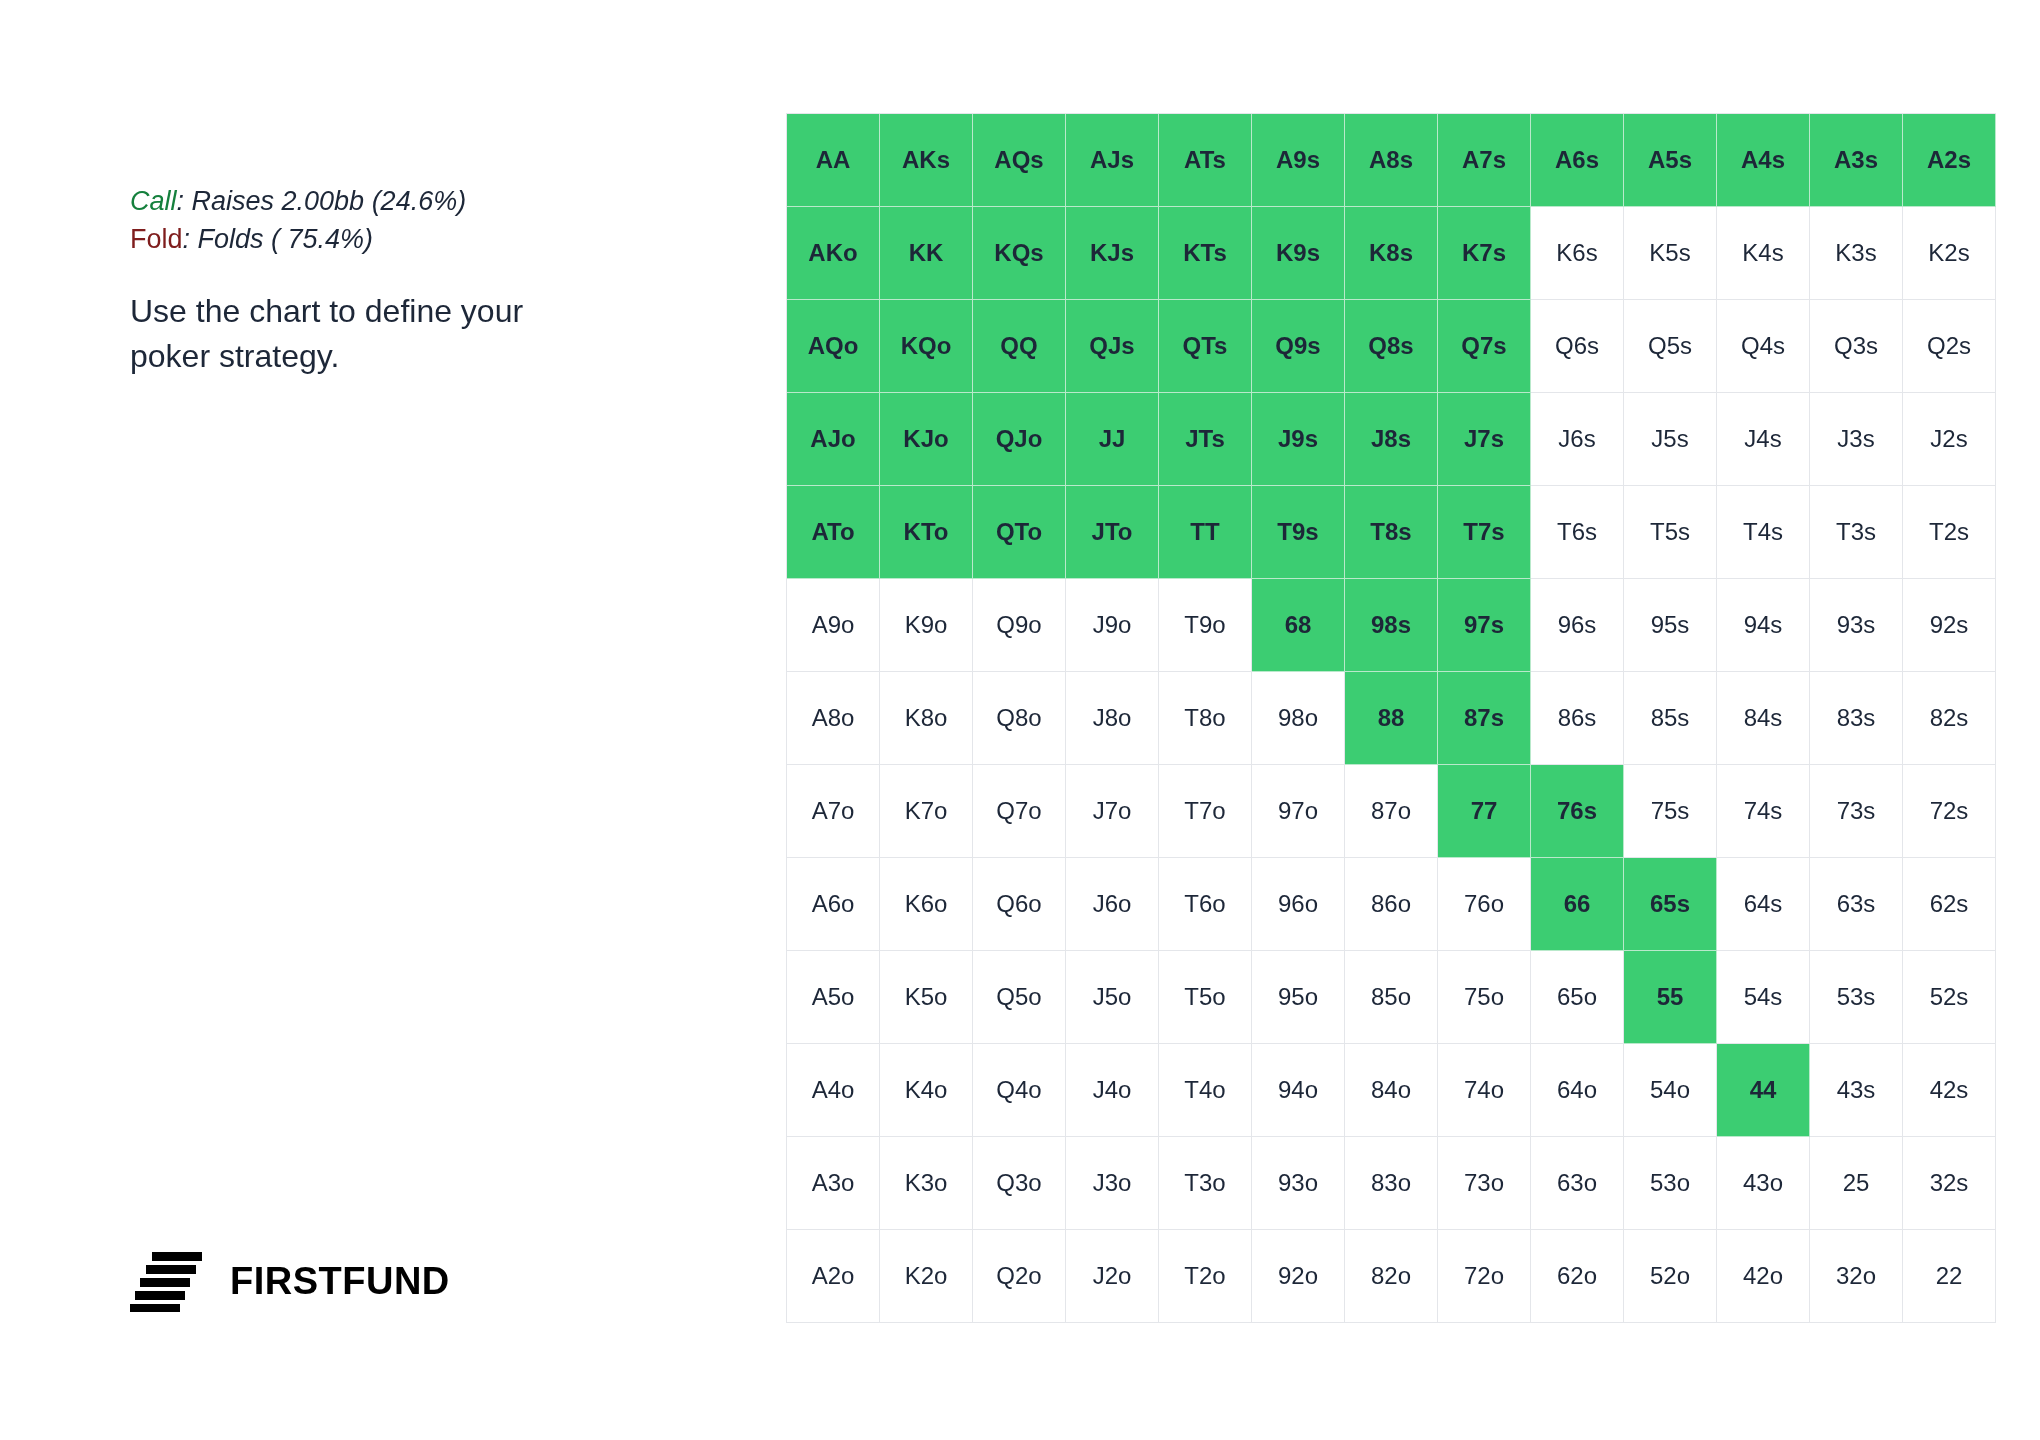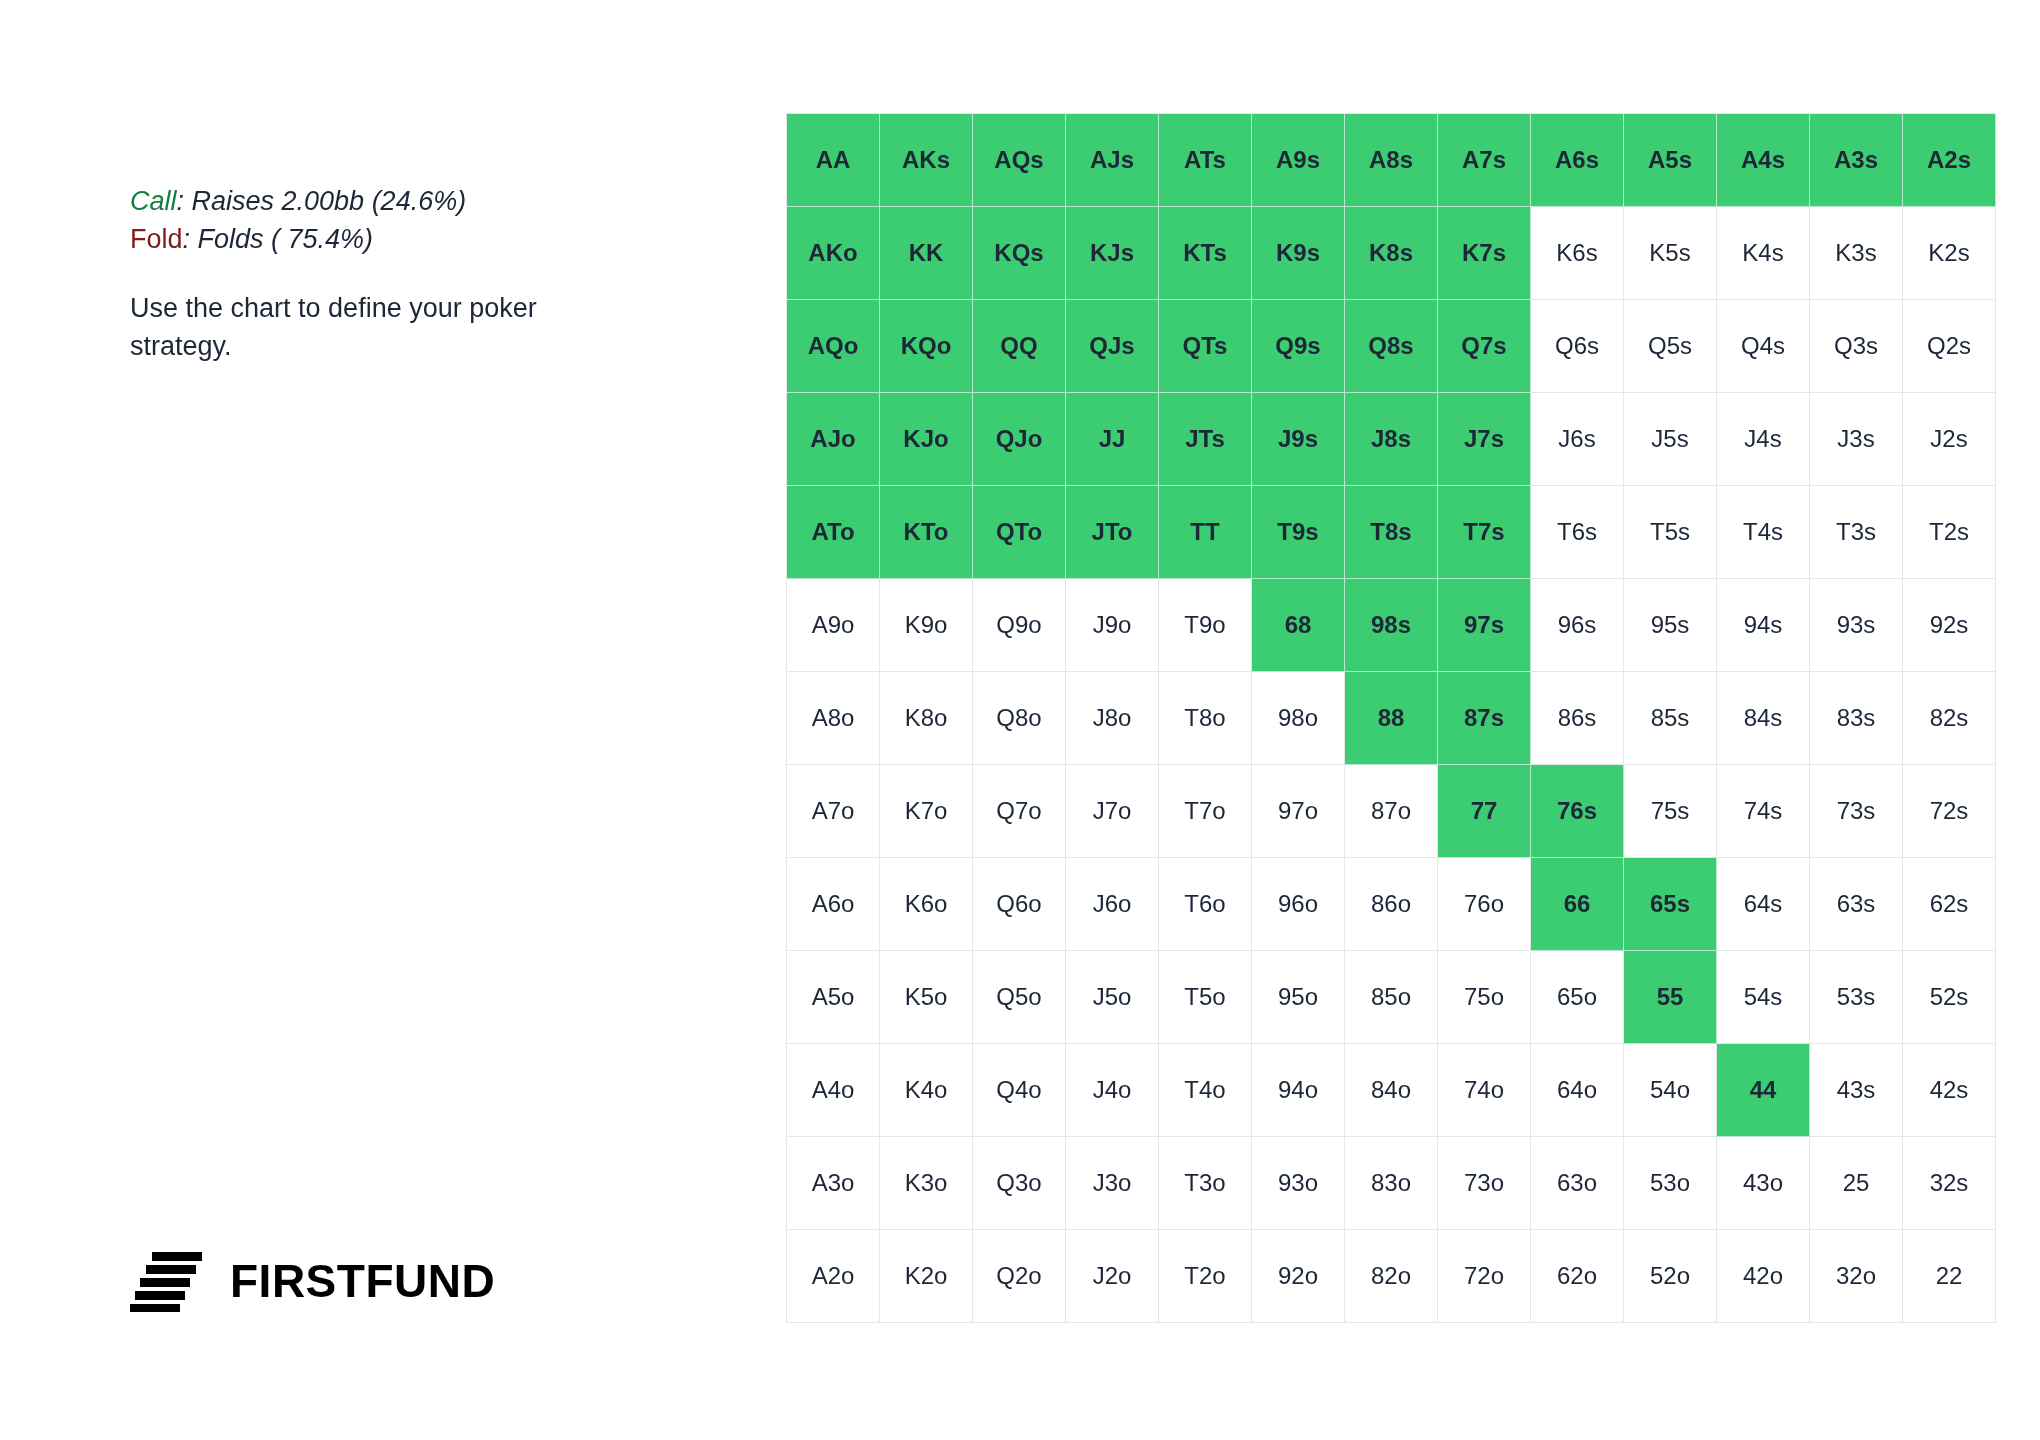--- a/index.html
+++ b/index.html
@@ -36,38 +36,38 @@
     font-size: 27px;
     line-height: 1.42;
     color: #1d2738;
   }
   .legend-row { white-space: nowrap; }
   .legend-key-call { color: #15803d; font-style: italic; }
   .legend-key-fold { color: #7f1d1d; }
   .legend-val { color: #1d2738; font-style: italic; }
   .description {
     margin-top: 30px;
-    font-size: 27px;
+    font-size: 32px;
     line-height: 1.42;
     color: #1d2738;
     max-width: 410px;
   }
 
   
   .logo-wrap {
     position: absolute;
     left: 130px;
     top: 1250px;
     display: flex;
     align-items: center;
     gap: 22px;
   }
   .logo-mark { width: 78px; height: 62px; display: block; }
   .logo-text {
-    font-size: 46px;
+    font-size: 38px;
     font-weight: bold;
     letter-spacing: 0.5px;
     color: #000000;
     font-family: "Liberation Sans", sans-serif;
   }
 
   
   .grid-wrap {
     position: absolute;
     left: 745px;

